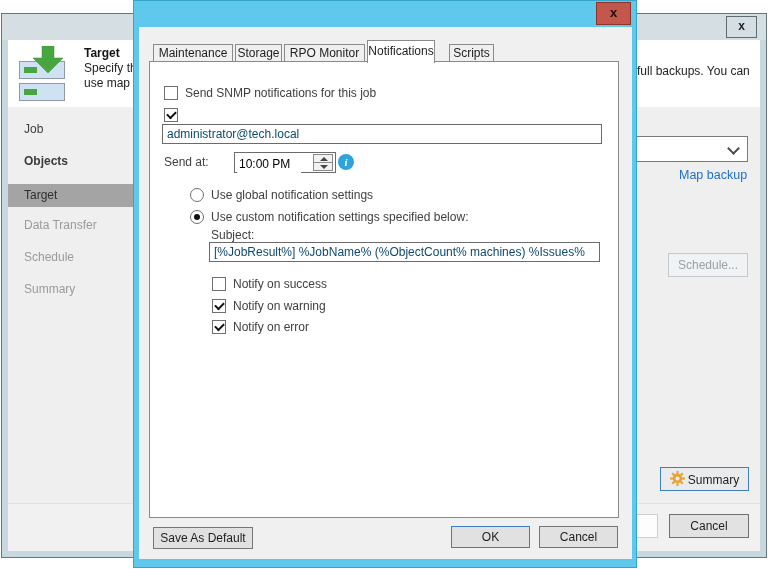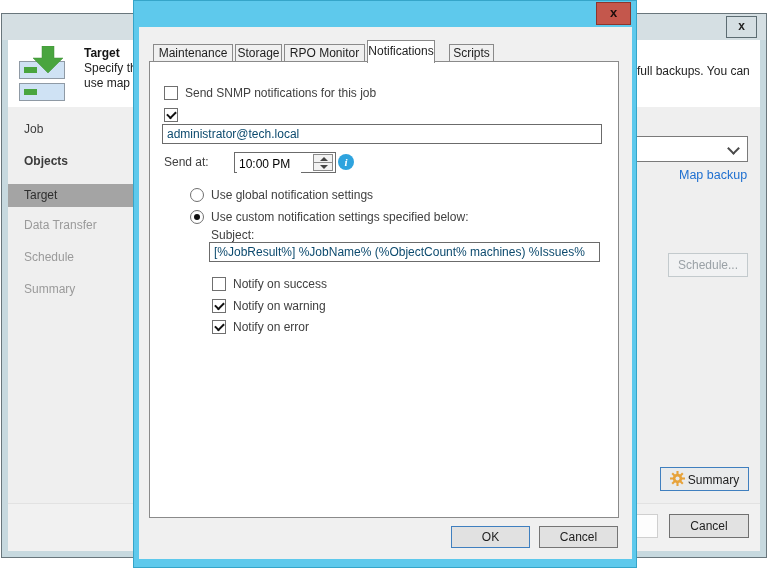--- a/index.html
+++ b/index.html
@@ -180,16 +180,17 @@
       <input class="abs textbox" style="left: 59px; top: 180px; width: 391px; height: 20px;" readonly="" value="[%JobResult%] %JobName% (%ObjectCount% machines) %Issues%">
 
       <div class="abs cb" style="left:62px;top:215px;"></div>
       <div class="abs lbl" style="left:83px;top:215px;">Notify on success</div>
       <div class="abs cb checked" style="left:62px;top:237px;"></div>
       <div class="abs lbl" style="left:83px;top:237px;">Notify on warning</div>
       <div class="abs cb checked" style="left:62px;top:258px;"></div>
       <div class="abs lbl" style="left:83px;top:258px;">Notify on error</div>
     </div>
 
+    <div class="abs dlg-btn" style="left:14px;top:500px;width:100px;">Save As Default</div>
     <div class="abs dlg-btn default" style="left:312px;top:499px;width:79px;">OK</div>
     <div class="abs dlg-btn" style="left:400px;top:499px;width:79px;">Cancel</div>
   </div>
 </div>
 
 </body></html>

